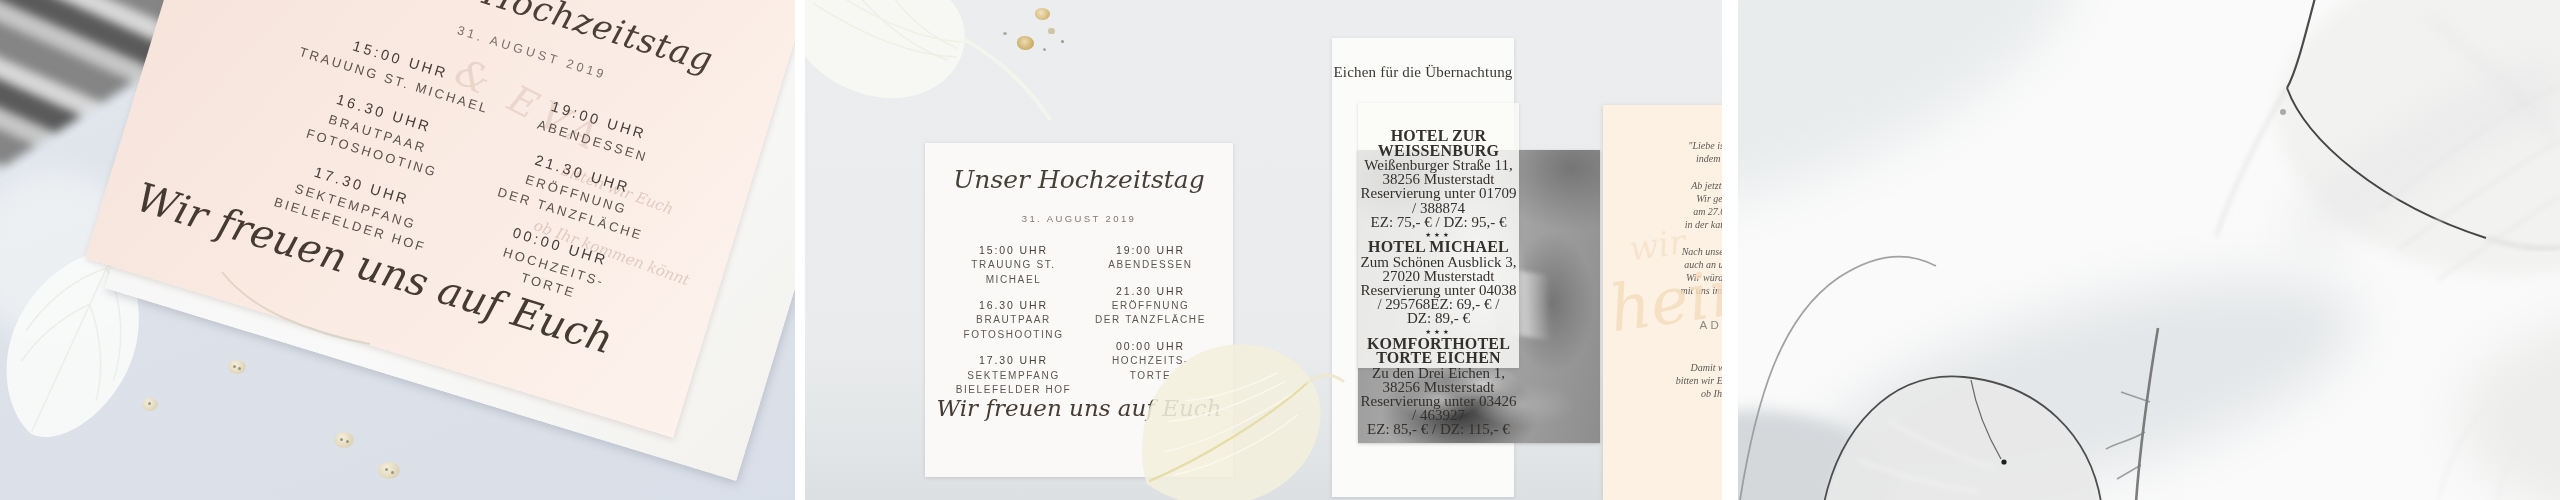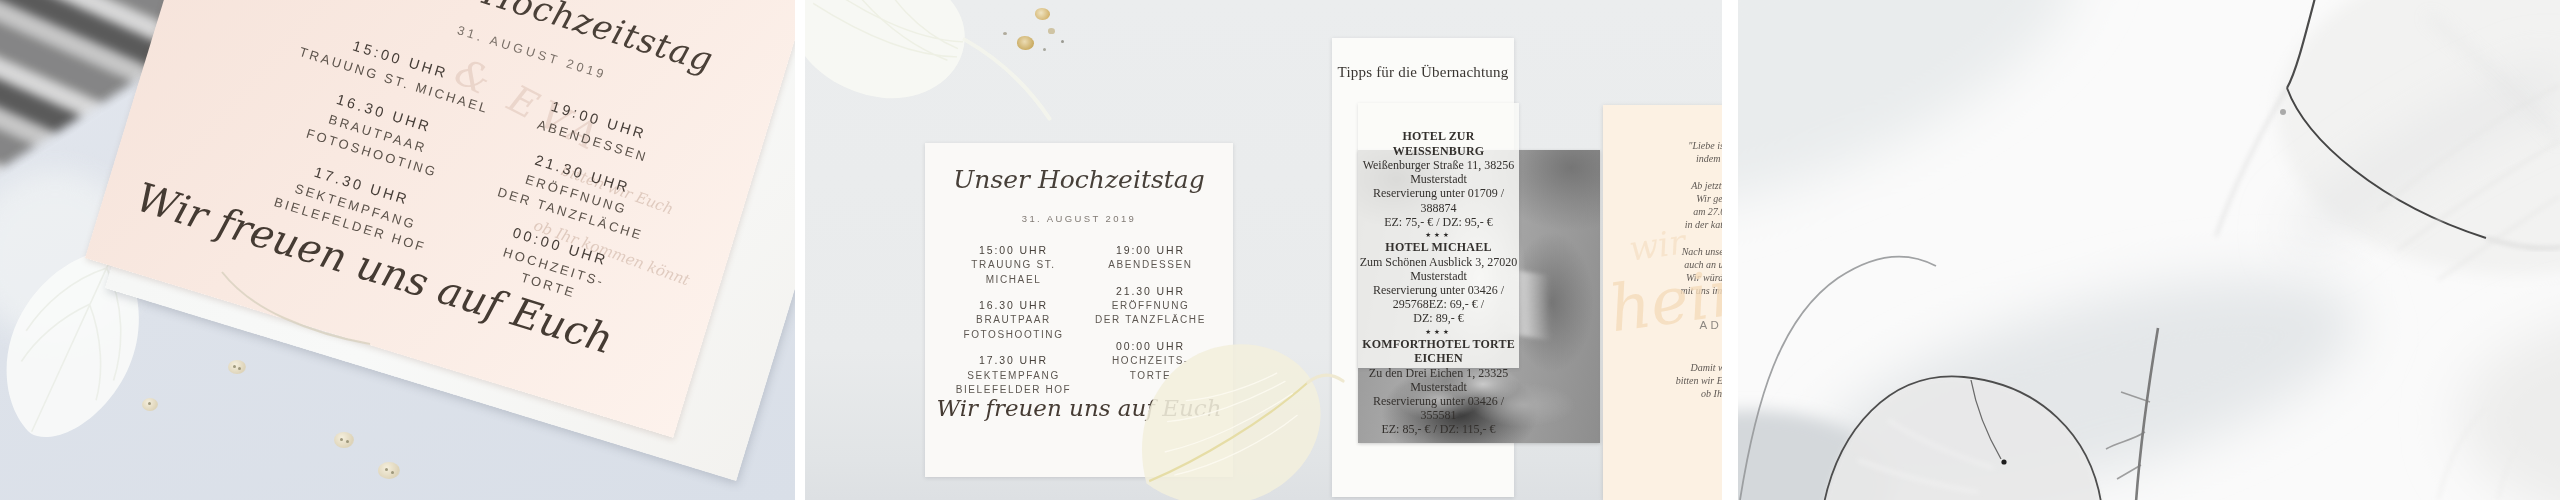--- a/index.html
+++ b/index.html
@@ -79,22 +79,22 @@
   .photo-couple .rail{position:absolute;right:-6px;top:42%;width:62%;height:22%;transform:rotate(9deg);
       background:linear-gradient(80deg,rgba(0,0,0,0) 30%,rgba(214,212,204,.85) 46%,rgba(0,0,0,0) 62%);filter:blur(2px);}
   .photo-couple .hands{position:absolute;bottom:16px;left:8%;width:84%;height:74px;filter:blur(.6px);
       background:
         radial-gradient(ellipse 52px 26px at 52% 42%,#d0c9be,rgba(0,0,0,0) 72%),
         radial-gradient(ellipse 58px 28px at 30% 62%,#bcb4a8,rgba(0,0,0,0) 75%),
         radial-gradient(ellipse 70px 30px at 72% 70%,#b1a99d,rgba(0,0,0,0) 75%);}
   .vellum2{position:absolute;left:553px;top:103px;width:161px;height:265px;
       background:rgba(250,250,248,.82);box-shadow:0 1px 3px rgba(80,85,95,.18);
       font-family:"Liberation Serif",serif;color:#33302d;text-align:center;}
-  .vellum2 .hname{margin-top:0;font-size:12px;font-weight:700;letter-spacing:.2px;line-height:14.5px;}
-  .vellum2 .hline{font-size:12px;line-height:14.2px;}
+  .vellum2 .hname{margin-top:0;font-size:16px;font-weight:700;letter-spacing:.2px;line-height:14.5px;}
+  .vellum2 .hline{font-size:15px;line-height:14.2px;}
   .vellum2 .stars{font-size:6.5px;letter-spacing:3px;line-height:11px;color:#2e2c2a;}
   .vellum2 .pad{height:26px;}
   .leaf-bottom{position:absolute;left:330px;top:318px;}
   .card-invite{position:absolute;left:798px;top:105px;width:240px;height:395px;background:#fcf1e3;
       box-shadow:0 1px 4px rgba(110,105,95,.25);font-family:"Liberation Serif",serif;font-style:italic;
       color:#5f5954;text-align:center;}
   .card-invite .q{font-size:10px;line-height:13px;}
   .card-invite .blk{margin-top:14px;}
   .card-invite .name-line{margin-top:22px;font-family:"Liberation Sans",sans-serif;font-style:normal;
       font-size:11.5px;letter-spacing:3.5px;color:#8c8781;}
@@ -244,41 +244,41 @@
             <div class="t">00:00 UHR</div>
             <div class="d">HOCHZEITS-</div>
             <div class="d">TORTE</div>
           </div>
         </div>
       </div>
       <div class="footer-script">Wir freuen uns auf Euch</div>
     </div>
 
     <div class="card-tips">
-      <div class="tips-title">Tipps für die Übernachtung</div>
+      <div class="tips-title">Eichen für die Übernachtung</div>
     </div>
     <div class="photo-couple">
       <div class="rail"></div>
       <div class="hands"></div>
     </div>
     <div class="vellum2">
       <div class="pad"></div>
       <div class="hname">HOTEL ZUR WEISSENBURG</div>
       <div class="hline">Weißenburger Straße 11, 38256 Musterstadt</div>
       <div class="hline">Reservierung unter 01709 / 388874</div>
       <div class="hline">EZ: 75,- € / DZ: 95,- €</div>
       <div class="stars">★★★</div>
       <div class="hname">HOTEL MICHAEL</div>
       <div class="hline">Zum Schönen Ausblick 3, 27020 Musterstadt</div>
-      <div class="hline">Reservierung unter 03426 / 295768EZ: 69,- € /</div>
+      <div class="hline">Reservierung unter 04038 / 295768EZ: 69,- € /</div>
       <div class="hline">DZ: 89,- €</div>
       <div class="stars">★★★</div>
       <div class="hname">KOMFORTHOTEL TORTE EICHEN</div>
-      <div class="hline">Zu den Drei Eichen 1, 23325 Musterstadt</div>
-      <div class="hline">Reservierung unter 03426 / 355581</div>
+      <div class="hline">Zu den Drei Eichen 1, 38256 Musterstadt</div>
+      <div class="hline">Reservierung unter 03426 / 463927</div>
       <div class="hline">EZ: 85,- € / DZ: 115,- €</div>
     </div>
 
     <svg class="leaf-bottom" width="215" height="195" viewBox="0 0 215 195">
       <g transform="rotate(14 100 100)">
         <path d="M30,185 C5,140 8,85 45,50 C80,18 135,15 165,45 C195,75 190,130 150,165 C115,195 65,200 30,185 Z" fill="rgba(242,239,221,.88)"></path>
         <path d="M32,182 C75,150 130,95 162,48" stroke="#e6dda6" stroke-width="2.2" fill="none"></path>
         <path d="M40,150 C80,130 120,95 150,62 M35,120 C70,108 110,80 140,52 M55,170 C95,150 135,115 160,82 M48,95 C78,85 110,64 130,46" stroke="rgba(252,250,240,.92)" stroke-width="1.3" fill="none"></path>
         <path d="M162,48 q14,-18 34,-10" stroke="rgba(238,232,207,.95)" stroke-width="3" fill="none" stroke-linecap="round"></path>
       </g>

